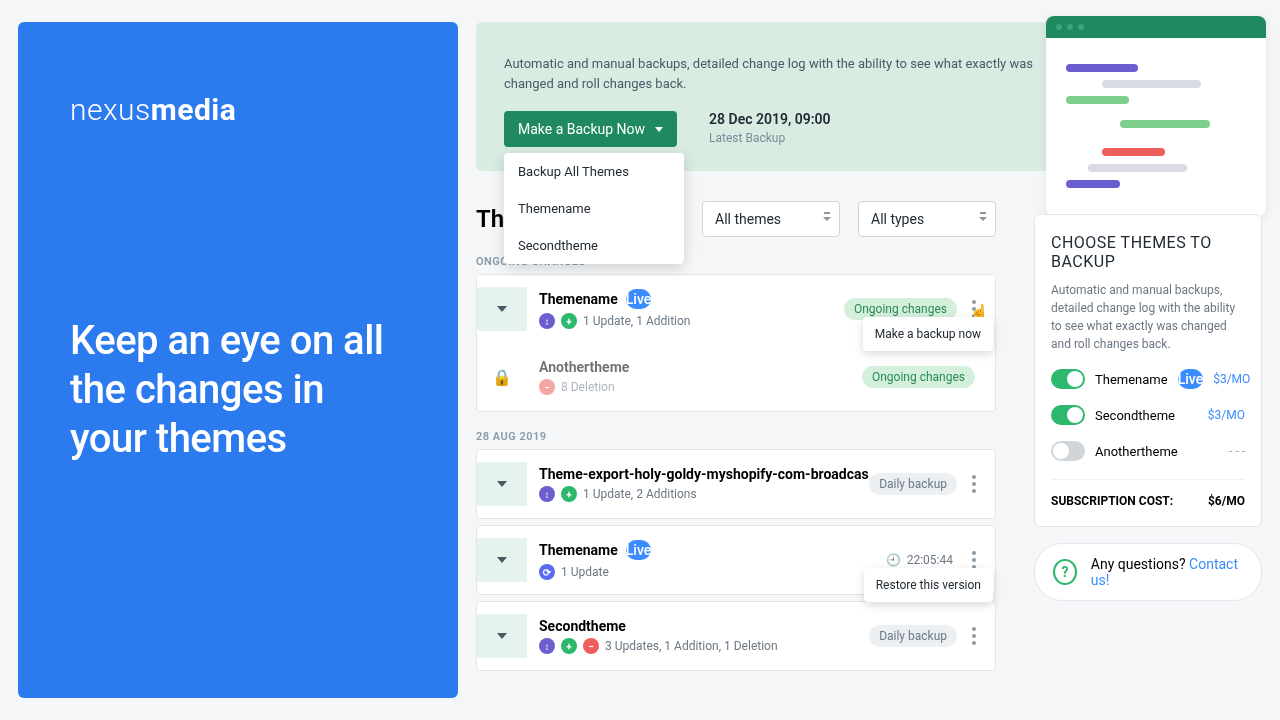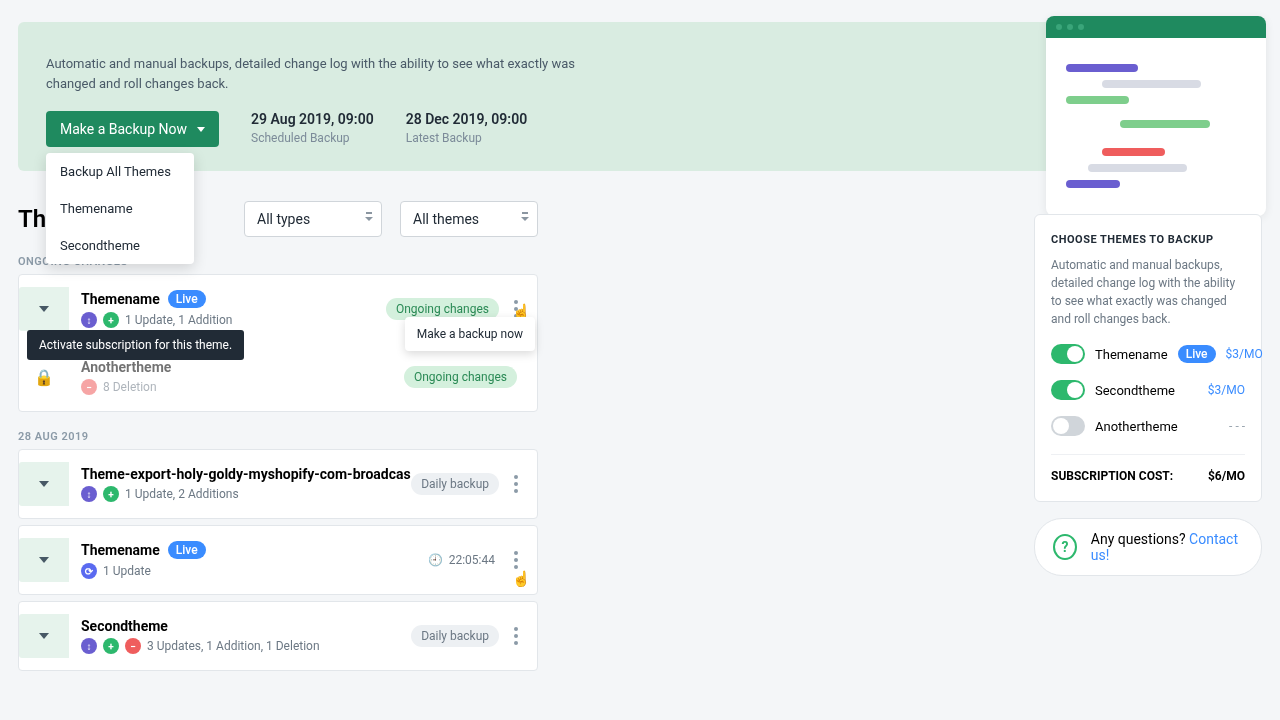--- a/index.html
+++ b/index.html
@@ -10,21 +10,21 @@
 .hero-logo b { font-weight:700; }
 .hero-title { font-size:40px; font-weight:500; line-height:1.22; margin-top:190px; letter-spacing:-.5px; }
 .app { flex:1; position:relative; }
 
 .banner { background:#d9ece1; border-radius:6px; padding:24px 28px 24px 28px; position:relative; overflow:visible; }
 .banner-title { font-size:22px; font-weight:700; color:#212b36; }
 .banner-sub { font-size:13px; color:#4a5a68; margin-top:8px; max-width:540px; line-height:1.5; }
 .banner-row { display:flex; align-items:flex-start; gap:32px; margin-top:18px; }
 .backup-btn { background:#1f8a5f; color:#fff; font-size:14px; padding:10px 14px; border-radius:4px; display:inline-flex; align-items:center; gap:10px; cursor:pointer; position:relative; }
 .backup-btn .caret{ width:0;height:0;border-left:4px solid transparent;border-right:4px solid transparent;border-top:5px solid #fff; }
-.dropdown { position:absolute; top:42px; left:0; background:#fff; border-radius:4px; box-shadow:0 4px 14px rgba(0,0,0,.15); width:148px; z-index:5; }
+.dropdown { position:absolute; top:42px; left:0; background:#fff; border-radius:4px; box-shadow:0 4px 14px rgba(0,0,0,.15); width:180px; z-index:5; }
 .drop-item { padding:11px 14px; font-size:13px; color:#212b36; cursor:pointer; }
 .sched { }
 .sched-date { font-size:14px; font-weight:600; color:#212b36; }
 .sched-lbl { font-size:12px; color:#7c8b99; margin-top:4px; }
 .win-mock { position:absolute; top:-6px; right:-4px; width:220px; background:#fff; border-radius:8px; box-shadow:0 2px 10px rgba(0,0,0,.08); overflow:hidden; }
 .win-bar { background:#1f8a5f; height:22px; display:flex; align-items:center; gap:5px; padding-left:10px; }
 .dot{width:6px;height:6px;border-radius:50%;background:#3aa57a;}
 .win-body{padding:18px 20px 20px;}
 .bar{height:8px;border-radius:4px;margin:8px 0;}
 
@@ -35,75 +35,77 @@
 .section-label { font-size:11px; font-weight:600; color:#8b9aa7; letter-spacing:.5px; margin-top:18px; }
 
 .card { background:#fff; border:1px solid #e2e6ea; border-radius:4px; margin-top:6px; }
 .row { display:flex; align-items:center; padding:12px 12px 12px 0; position:relative; }
 .chev-cell { width:50px; height:44px; background:#e6f3ec; display:flex; align-items:center; justify-content:center; cursor:pointer; border-radius:3px 0 0 3px; flex-shrink:0; }
 .chev{width:0;height:0;border-left:5px solid transparent;border-right:5px solid transparent;border-top:6px solid #475865;}
 .lock-cell{width:50px;height:44px;display:flex;align-items:center;justify-content:center;flex-shrink:0;color:#9aa5af;}
 .row-body { flex:1; padding-left:12px; }
 .row-title { font-size:14px; font-weight:700; display:flex; align-items:center; gap:8px; }
 .row.locked .row-title,.row.locked .row-meta{opacity:.55;}
-.live-badge { background:#3a8cff; color:#fff; font-size:12px; padding:2px 8px; border-radius:10px; font-weight:500; }
+.live-badge { background:#3a8cff; color:#fff; font-size:14px; padding:2px 0; border-radius:10px; font-weight:500; }
 .row-meta { font-size:12px; color:#6c7884; margin-top:4px; display:flex; align-items:center; gap:6px; }
 .ic-circle{width:16px;height:16px;border-radius:50%;display:inline-flex;align-items:center;justify-content:center;color:#fff;font-size:10px;font-weight:700;}
 .ic-u{background:#6a5ed0;} .ic-a{background:#2db86d;} .ic-d{background:#ef5d5d;} .ic-c{background:#5a6af0;}
 .status-pill { font-size:12px; padding:4px 10px; border-radius:12px; margin-right:8px; }
 .pill-green{background:#d4f0dd;color:#2a8a55;} .pill-gray{background:#edf0f3;color:#6c7884;}
 .kebab{width:18px;height:26px;display:flex;flex-direction:column;align-items:center;justify-content:center;gap:3px;cursor:pointer;}
 .kebab span{width:4px;height:4px;background:#8b9aa7;border-radius:50%;}
 .time-txt{font-size:12px;color:#6c7884;display:flex;align-items:center;gap:5px;}
 .tooltip{position:absolute;background:#212b36;color:#fff;font-size:12px;padding:8px 12px;border-radius:3px;left:8px;top:55px;z-index:6;}
 .kebab-menu{position:absolute;right:2px;top:42px;background:#fff;box-shadow:0 3px 10px rgba(0,0,0,.15);border-radius:4px;padding:10px 12px;font-size:12px;color:#212b36;z-index:4;cursor:pointer;}
 .cursor-ic{position:absolute;font-size:15px;}
 
 .side { position:absolute; right:0; top:192px; width:228px; }
 .side-card{background:#fff;border:1px solid #e2e6ea;border-radius:6px;padding:18px 16px;}
-.side-title{font-size:11px;font-weight:700;letter-spacing:.5px;color:#212b36;}
+.side-title{font-size:16px;font-weight:400;letter-spacing:.5px;color:#212b36;}
 .side-text{font-size:12px;color:#6c7884;margin-top:10px;line-height:1.5;}
 .toggle-row{display:flex;align-items:center;gap:10px;margin-top:16px;font-size:13px;}
 .toggle{width:34px;height:20px;border-radius:10px;position:relative;cursor:pointer;flex-shrink:0;}
 .toggle.on{background:#2db86d;} .toggle.off{background:#d0d5da;}
 .toggle:after{content:"";position:absolute;width:16px;height:16px;background:#fff;border-radius:50%;top:2px;}
 .toggle.on:after{right:2px;} .toggle.off:after{left:2px;}
 .price{margin-left:auto;color:#3a8cff;font-size:12px;}
 .price.muted{color:#9aa5af;}
 .cost-row{margin-top:18px;padding-top:14px;display:flex;justify-content:space-between;font-size:12px;font-weight:700;border-top:1px solid #eef0f3;}
 .contact-card{margin-top:16px;background:#fff;border:1px solid #e2e6ea;border-radius:28px;padding:12px 18px;display:flex;align-items:center;gap:14px;font-size:14px;}
 .q-ic{width:26px;height:26px;border:2px solid #2db86d;border-radius:50%;color:#2db86d;display:flex;align-items:center;justify-content:center;font-weight:700;font-size:14px;}
 .link{color:#3a8cff;cursor:pointer;}
 .main-col{width:520px;}
 </style>
 </head>
 <body>
 
 <div class="container">
 
+  <div class="hero">
+    <div class="hero-logo">
+      <span>nexus</span><b>media</b>
+    </div>
+    <div class="hero-title">Keep an eye on all the changes in your themes</div>
+  </div>
 
   <div class="app">
 
     <div class="banner">
       <div class="banner-sub">Automatic and manual backups, detailed change log with the ability to see what exactly was changed and roll changes back.</div>
       <div class="banner-row">
         <div class="backup-btn">
           <span>Make a Backup Now</span>
           <span class="caret"></span>
           <div class="dropdown">
             <div class="drop-item">Backup All Themes</div>
             <div class="drop-item">Themename</div>
             <div class="drop-item">Secondtheme</div>
           </div>
         </div>
         <div class="sched">
-          <div class="sched-date">29 Aug 2019, 09:00</div>
-          <div class="sched-lbl">Scheduled Backup</div>
-        </div>
-        <div class="sched">
           <div class="sched-date">28 Dec 2019, 09:00</div>
           <div class="sched-lbl">Latest Backup</div>
         </div>
       </div>
 
       <div class="win-mock">
         <div class="win-bar">
             <span class="dot"></span>
             <span class="dot"></span>
             <span class="dot"></span>
@@ -118,22 +120,22 @@
           <div class="bar" style="background:#6a5ed0;width:30%"></div>
         </div>
       </div>
     </div>
 
     <div style="display:flex;gap:20px;">
       <div class="main-col">
 
         <div class="filters">
           <div class="section-h1">Th</div>
+          <div class="select">All themes</div>
           <div class="select">All types</div>
-          <div class="select">All themes</div>
         </div>
 
         <div class="section-label">ONGOING CHANGES</div>
         <div class="card" style="position:relative">
           <div class="row">
             <div class="chev-cell">
                 <span class="chev"></span>
               </div>
             <div class="row-body">
               <div class="row-title">
@@ -148,21 +150,20 @@
             </div>
             <span class="status-pill pill-green">Ongoing changes</span>
             <div class="kebab">
                 <span></span>
                 <span></span>
                 <span></span>
               </div>
             <div class="kebab-menu">Make a backup now</div>
             <span class="cursor-ic" style="right:6px;top:28px;">☝</span>
           </div>
-          <div class="tooltip">Activate subscription for this theme.</div>
           <div class="row locked">
             <div class="lock-cell">🔒</div>
             <div class="row-body">
               <div class="row-title">
                   <span>Anothertheme</span>
                 </div>
               <div class="row-meta">
                   <span class="ic-circle ic-d">−</span>
                   <span>8 Deletion</span>
                 </div>
@@ -212,20 +213,21 @@
             </div>
             <span class="time-txt">
                 <span>🕘</span>
                 <span>22:05:44</span>
               </span>
             <div class="kebab" style="margin-left:12px">
                 <span></span>
                 <span></span>
                 <span></span>
               </div>
+            <div class="kebab-menu">Restore this version</div>
             <span class="cursor-ic" style="right:6px;top:44px;">☝</span>
           </div>
         </div>
 
         <div class="card">
           <div class="row">
             <div class="chev-cell">
                 <span class="chev"></span>
               </div>
             <div class="row-body">

